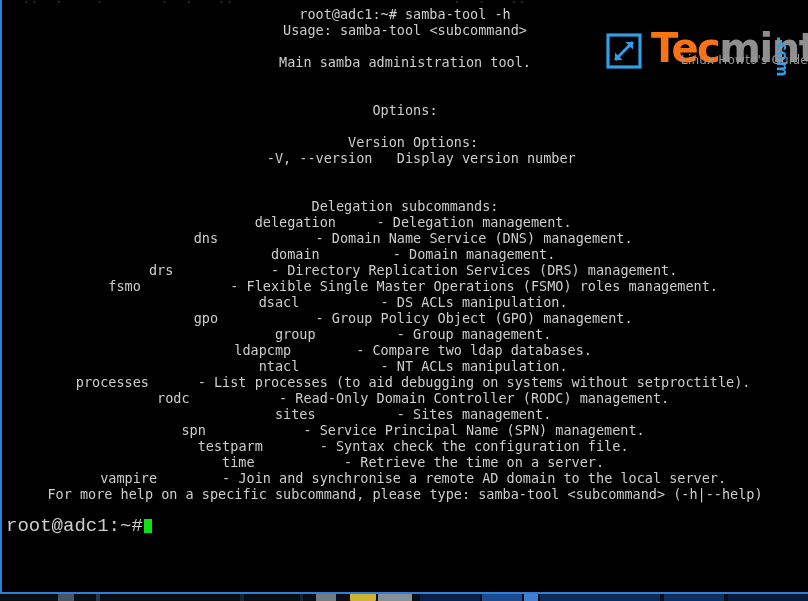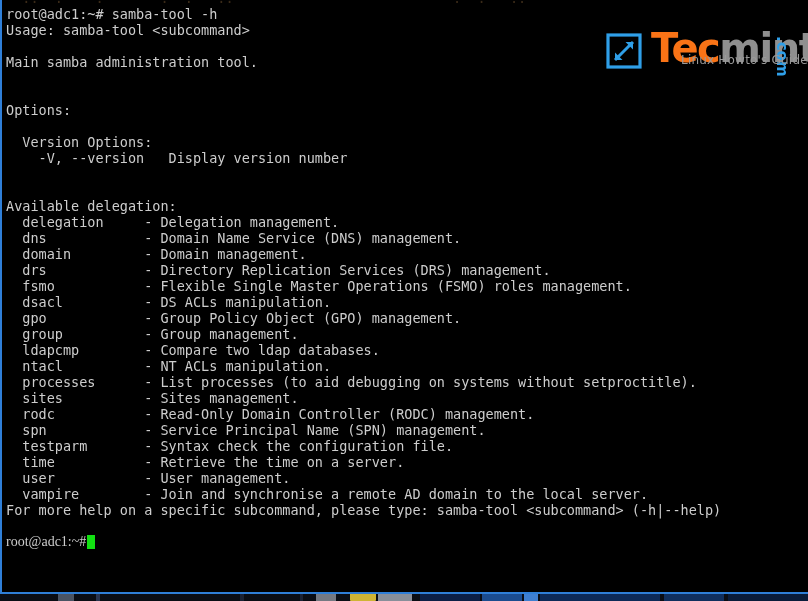--- a/index.html
+++ b/index.html
@@ -81,36 +81,37 @@
     letter-spacing: 0;
   }
 
   #terminal-output {
     position: absolute;
     left: 2px;
     top: 6px;
     width: 800px;
     padding: 0 0 0 2px;
     box-sizing: border-box;
+    text-align: center;
   }
 
   .line {
     font-family: "DejaVu Sans Mono", "Liberation Mono", monospace;
     font-size: 13.5px;
     line-height: 16px;
     height: 16px;
     color: #cdcdcd;
     white-space: pre;
     letter-spacing: 0px;
   }
   .line.blank { color: transparent; }
 
   #prompt-line {
-    font-family: Liberation Serif, serif;
-    font-size: 14px;
+    font-family: Liberation Mono, monospace;
+    font-size: 19px;
     line-height: 16px;
     height: 16px;
     color: #cdcdcd;
     white-space: pre;
     display: flex;
     align-items: center;
   }
   #cursor-block {
     display: inline-block;
     width: 8px;
@@ -208,38 +209,37 @@
       <div class="line blank"> </div>
       <div class="line">Main samba administration tool.</div>
       <div class="line blank"> </div>
       <div class="line blank"> </div>
       <div class="line">Options:</div>
       <div class="line blank"> </div>
       <div class="line">  Version Options:</div>
       <div class="line">    -V, --version   Display version number</div>
       <div class="line blank"> </div>
       <div class="line blank"> </div>
-      <div class="line">Available delegation:</div>
+      <div class="line">Delegation subcommands:</div>
       <div class="line">  delegation     - Delegation management.</div>
       <div class="line">  dns            - Domain Name Service (DNS) management.</div>
       <div class="line">  domain         - Domain management.</div>
       <div class="line">  drs            - Directory Replication Services (DRS) management.</div>
       <div class="line">  fsmo           - Flexible Single Master Operations (FSMO) roles management.</div>
       <div class="line">  dsacl          - DS ACLs manipulation.</div>
       <div class="line">  gpo            - Group Policy Object (GPO) management.</div>
       <div class="line">  group          - Group management.</div>
       <div class="line">  ldapcmp        - Compare two ldap databases.</div>
       <div class="line">  ntacl          - NT ACLs manipulation.</div>
       <div class="line">  processes      - List processes (to aid debugging on systems without setproctitle).</div>
+      <div class="line">  rodc           - Read-Only Domain Controller (RODC) management.</div>
       <div class="line">  sites          - Sites management.</div>
-      <div class="line">  rodc           - Read-Only Domain Controller (RODC) management.</div>
       <div class="line">  spn            - Service Principal Name (SPN) management.</div>
       <div class="line">  testparm       - Syntax check the configuration file.</div>
       <div class="line">  time           - Retrieve the time on a server.</div>
-      <div class="line">  user           - User management.</div>
       <div class="line">  vampire        - Join and synchronise a remote AD domain to the local server.</div>
       <div class="line">For more help on a specific subcommand, please type: samba-tool &lt;subcommand&gt; (-h|--help)</div>
       <div class="line blank"> </div>
       <div id="prompt-line"><span>root@adc1:~#</span><span id="cursor-block"></span></div>
     </div>
 
   <div id="tecmint-logo">
     <svg id="logo-mark" viewBox="0 0 38 38">
       <rect x="3" y="3" width="32" height="32" fill="none" stroke="#2f9fe8" stroke-width="3.2"></rect>
       <line x1="10" y1="28" x2="28" y2="10" stroke="#2f9fe8" stroke-width="3"></line>

